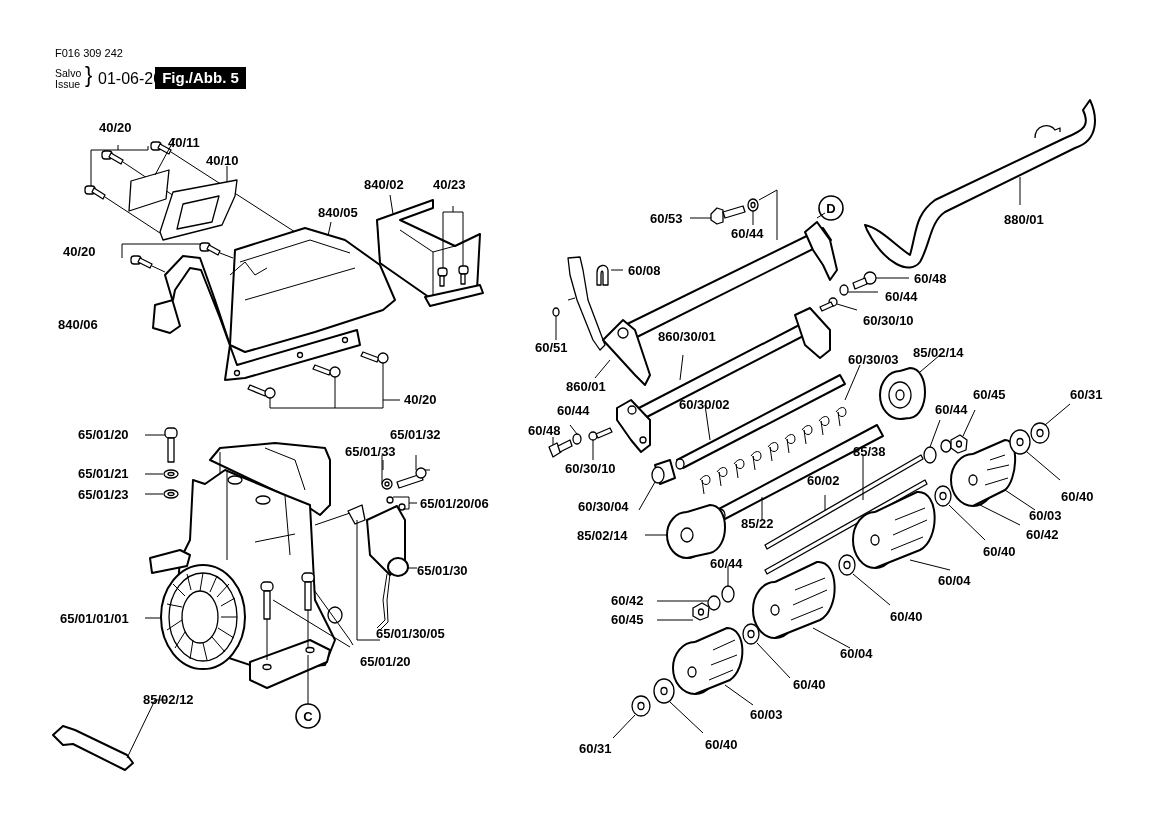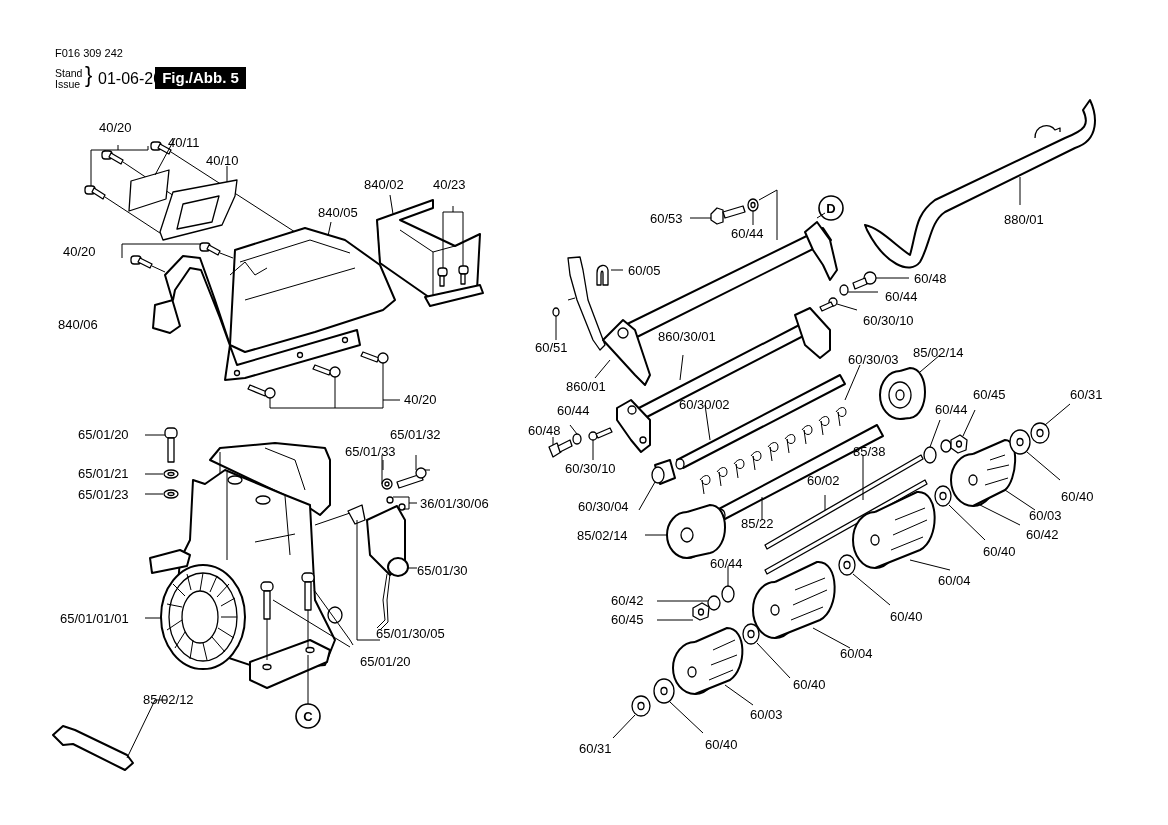--- a/index.html
+++ b/index.html
@@ -6,36 +6,36 @@
   body { width: 1168px; height: 825px; position: relative; overflow: hidden;
          font-family: "Liberation Sans", sans-serif; color: #000; }
   #sheet { position: absolute; left: 5px; top: 0; width: 1168px; height: 825px; }
   .hdr { position: absolute; font-size: 11px; line-height: 12px; }
   .docno { left: 50px; top: 47px; font-size: 11px; }
   .stand { left: 50px; top: 68px; font-size: 10.5px; line-height: 11px; }
   .brace { left: 80px; top: 64px; font-size: 22px; line-height: 22px; }
   .date { left: 93px; top: 73px; font-size: 16px; }
   .figbox { left: 150px; top: 67px; width: 91px; height: 22px; background: #000; color: #fff;
             font-weight: bold; font-size: 15px; line-height: 22px; text-align: center; }
-  .lbl { position: absolute; font-weight: normal; font-size: 13px; line-height: 14px; white-space: nowrap; }
+  .lbl { position: absolute; font-weight: bold; font-size: 13px; line-height: 14px; white-space: nowrap; }
   .note { position: absolute; left: 985px; top: 728px; font-size: 11.5px; line-height: 12.4px; }
   svg text { font-family: "Liberation Sans", sans-serif; }
   .ln { stroke: #000; stroke-width: 1; fill: none; }
   .thk { stroke: #000; stroke-width: 2; fill: #fff; stroke-linejoin: round; }
   .thn { stroke: #000; stroke-width: 1.3; fill: #fff; stroke-linejoin: round; }
   .callout { stroke: #000; stroke-width: 1.6; fill: #fff; }
 </style>
 </head>
 <body>
 
 <div id="sheet">
 
   <div class="hdr docno">F016 309 242</div>
   <div class="hdr stand">
-    <div>Stand</div>
+    <div>Salvo</div>
     <div>Issue</div>
   </div>
   <div class="hdr brace">}</div>
   <div class="hdr date">01-06-20</div>
   <div class="hdr figbox">Fig./Abb. 5</div>
 
   <svg width="1168" height="825" viewBox="0 0 1168 825" style="position:absolute;left:0;top:0">
 
     <g>
 
@@ -343,29 +343,29 @@
   <div class="lbl" style="left:359px;top:178px">840/02</div>
   <div class="lbl" style="left:428px;top:178px">40/23</div>
   <div class="lbl" style="left:399px;top:393px">40/20</div>
 
   <div class="lbl" style="left:73px;top:428px">65/01/20</div>
   <div class="lbl" style="left:73px;top:467px">65/01/21</div>
   <div class="lbl" style="left:73px;top:488px">65/01/23</div>
   <div class="lbl" style="left:55px;top:612px">65/01/01/01</div>
   <div class="lbl" style="left:340px;top:445px">65/01/33</div>
   <div class="lbl" style="left:385px;top:428px">65/01/32</div>
-  <div class="lbl" style="left:415px;top:497px">36/01/30/06</div>
+  <div class="lbl" style="left:415px;top:497px">65/01/20/06</div>
   <div class="lbl" style="left:412px;top:564px">65/01/30</div>
   <div class="lbl" style="left:371px;top:627px">65/01/30/05</div>
   <div class="lbl" style="left:355px;top:655px">65/01/20</div>
   <div class="lbl" style="left:138px;top:693px">85/02/12</div>
 
   <div class="lbl" style="left:645px;top:212px">60/53</div>
   <div class="lbl" style="left:726px;top:227px">60/44</div>
-  <div class="lbl" style="left:623px;top:264px">60/05</div>
+  <div class="lbl" style="left:623px;top:264px">60/08</div>
   <div class="lbl" style="left:530px;top:341px">60/51</div>
   <div class="lbl" style="left:653px;top:330px">860/30/01</div>
   <div class="lbl" style="left:561px;top:380px">860/01</div>
   <div class="lbl" style="left:999px;top:213px">880/01</div>
   <div class="lbl" style="left:909px;top:272px">60/48</div>
   <div class="lbl" style="left:880px;top:290px">60/44</div>
   <div class="lbl" style="left:858px;top:314px">60/30/10</div>
 
   <div class="lbl" style="left:552px;top:404px">60/44</div>
   <div class="lbl" style="left:523px;top:424px">60/48</div>

